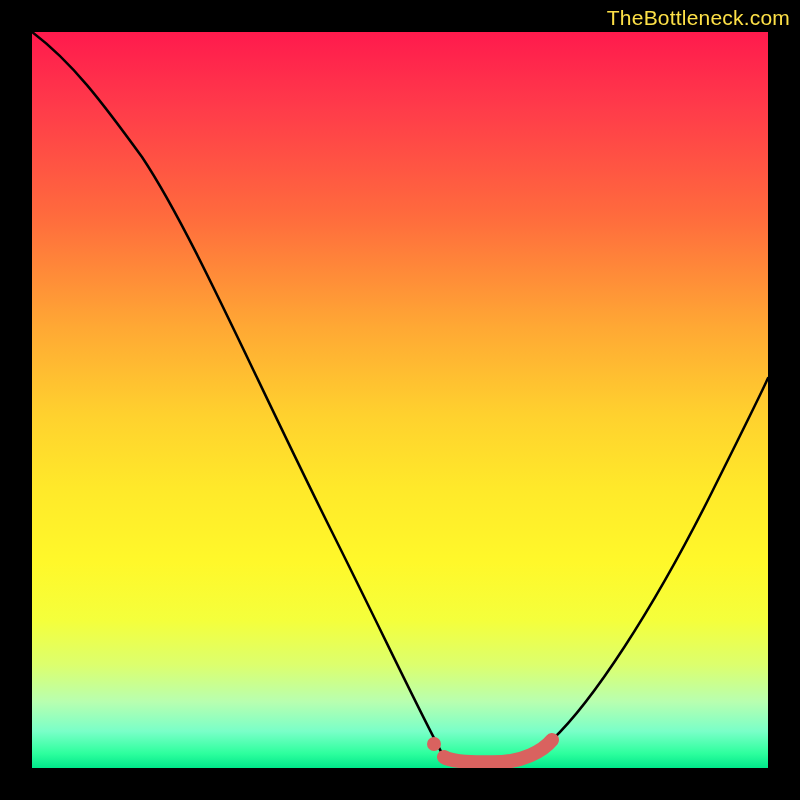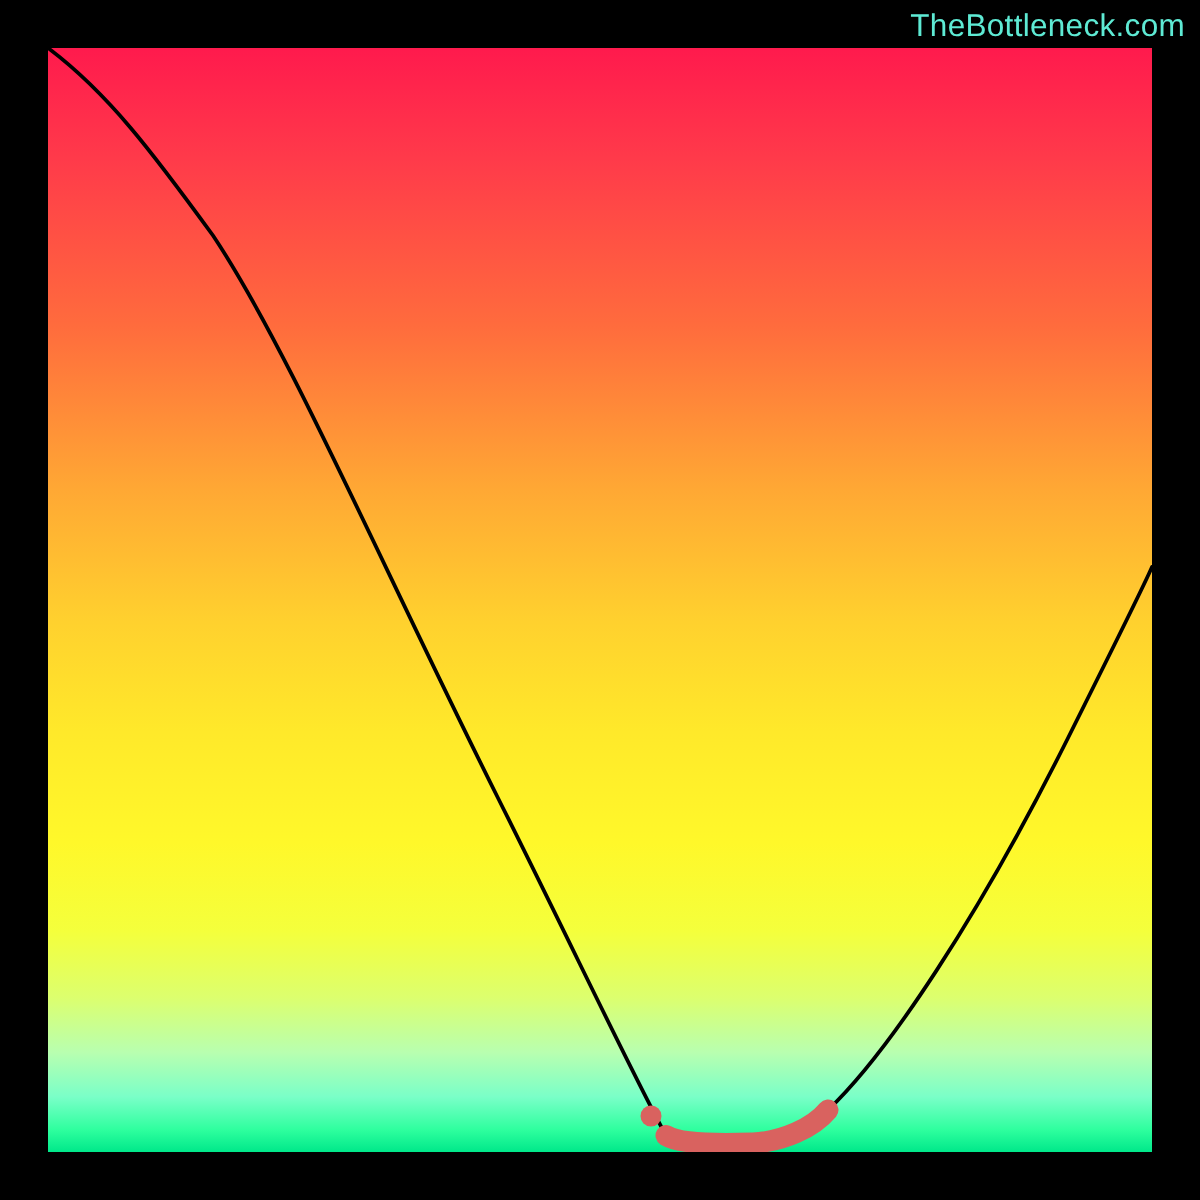--- a/index.html
+++ b/index.html
@@ -37,21 +37,21 @@
       #dcff6e 86%,
       #b8ffb0 91%,
       #7affc8 95%,
       #2eff9e 98%,
       #00e88a 100%);
   }
   .watermark {
     position: absolute;
     top: 6px;
     right: 10px;
-    color: #5eead4;
+    color: #fde047;
     font-size: 21px;
     font-weight: 500;
     letter-spacing: 0.2px;
   }
   svg.curve {
     position: absolute;
     left: 0;
     top: 0;
     width: 736px;
     height: 736px;

